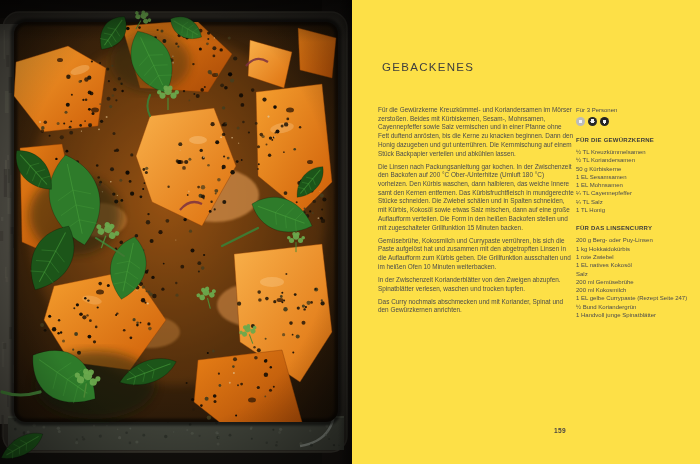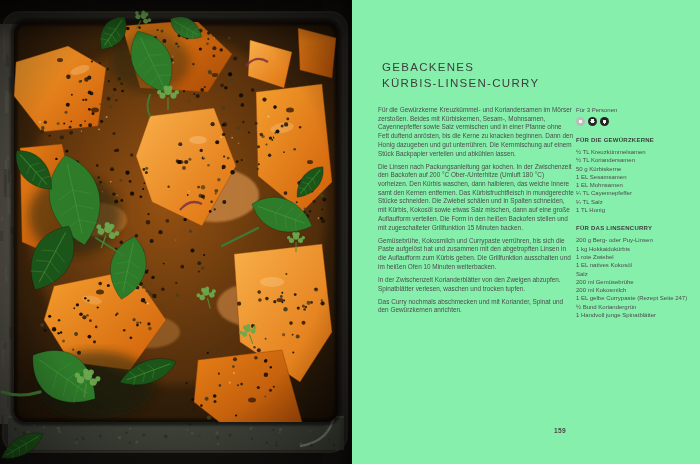--- a/index.html
+++ b/index.html
@@ -17,21 +17,21 @@
   .spine-shadow{
     position:absolute;left:352px;top:0;width:14px;height:464px;pointer-events:none;
     background:linear-gradient(90deg, rgba(70,50,30,0.20), rgba(0,0,0,0));
   }
   .photo-edge-shadow{
     position:absolute;left:338px;top:0;width:14px;height:464px;pointer-events:none;
     background:linear-gradient(90deg, rgba(0,0,0,0), rgba(0,0,0,0.45));
   }
 
   
-  .text-page{position:absolute;left:352px;top:0;width:348px;height:464px;background:#86efac;}
+  .text-page{position:absolute;left:352px;top:0;width:348px;height:464px;background:#fde047;}
 
   .title{
     position:absolute;left:30px;top:60px;width:260px;
     font-size:11.5px;line-height:15.8px;letter-spacing:1.3px;
     color:#3e3e3e;font-weight:400;
   }
   .body-col{position:absolute;left:26px;top:106px;width:196px;color:#4c4c4c;}
   .para{font-size:6.4px;line-height:8.7px;margin:0 0 4.4px 0;}
 
   .ing-col{position:absolute;left:224px;top:106px;width:123px;color:#4c4c4c;}
@@ -798,21 +798,20 @@
     </svg>
   </div>
 
   <div class="photo-edge-shadow"></div>
   <div class="spine-shadow"></div>
 
   <div class="text-page">
 
     <div class="title">
       <div>GEBACKENES</div>
-      <div>KÜRBIS-LINSEN-CURRY</div>
     </div>
 
     <div class="body-col">
 
     <p class="para">Für die Gewürzkerne Kreuzkümmel- und Koriandersamen im Mörser zerstoßen. Beides mit Kürbiskernen, Sesam-, Mohnsamen, Cayennepfeffer sowie Salz vermischen und in einer Pfanne ohne Fett duftend anrösten, bis die Kerne zu knacken beginnen. Dann den Honig dazugeben und gut unterrühren. Die Kernmischung auf einem Stück Backpapier verteilen und abkühlen lassen.</p>
         <p class="para">Die Linsen nach Packungsanleitung gar kochen. In der Zwischenzeit den Backofen auf 200 °C Ober-/Unterhitze (Umluft 180 °C) vorheizen. Den Kürbis waschen, dann halbieren, das weiche Innere samt den Kernen entfernen. Das Kürbisfruchtfleisch in mundgerechte Stücke schneiden. Die Zwiebel schälen und in Spalten schneiden, mit Kürbis, Kokosöl sowie etwas Salz mischen, dann auf eine große Auflaufform verteilen. Die Form in den heißen Backofen stellen und mit zugeschalteter Grillfunktion 15 Minuten backen.</p>
         <p class="para">Gemüsebrühe, Kokosmilch und Currypaste verrühren, bis sich die Paste aufgelöst hat und zusammen mit den abgetropften Linsen in die Auflaufform zum Kürbis geben. Die Grillfunktion ausschalten und im heißen Ofen 10 Minuten weiterbacken.</p>
         <p class="para">In der Zwischenzeit Korianderblätter von den Zweigen abzupfen. Spinatblätter verlesen, waschen und trocken tupfen.</p>
         <p class="para">Das Curry nochmals abschmecken und mit Koriander, Spinat und den Gewürzkernen anrichten.</p>
       </div>

